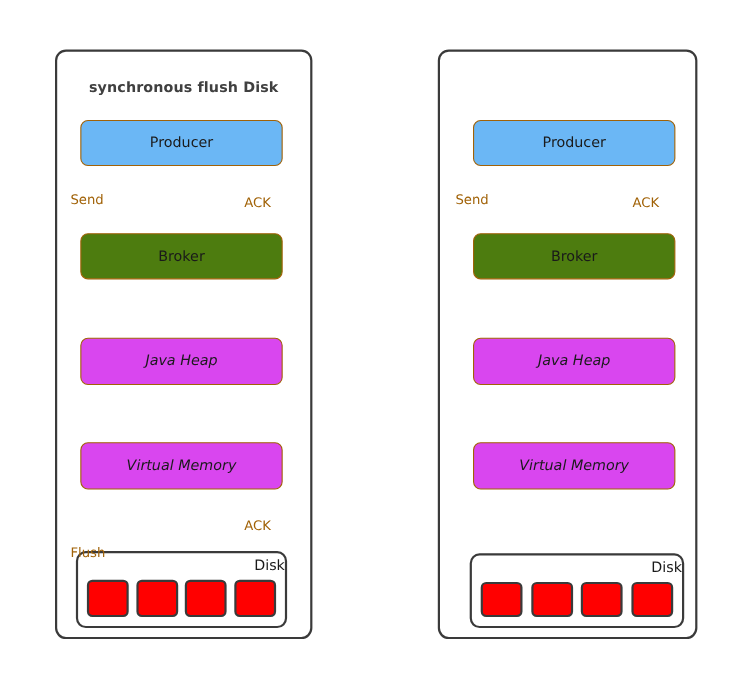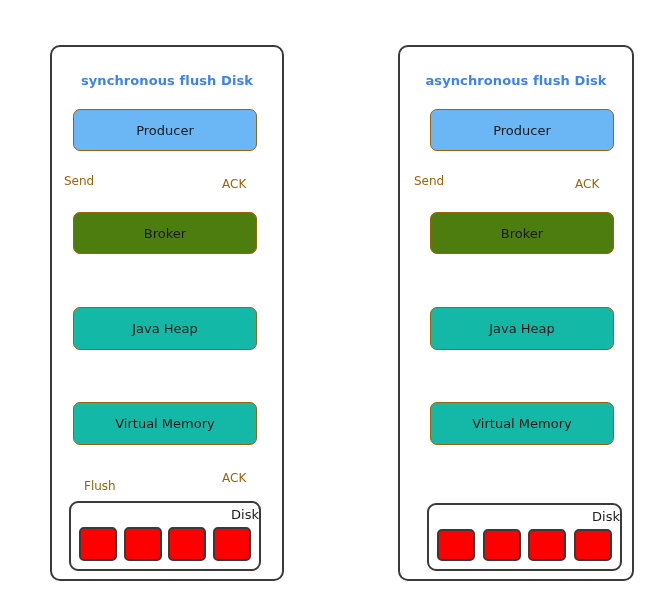--- a/index.html
+++ b/index.html
@@ -30,37 +30,37 @@
   #panel-sync  { left: 50px;  top: 45px; width: 234px; height: 536px; }
   #panel-async { left: 398px; top: 45px; width: 236px; height: 536px; }
 
   .panel-title {
     position: absolute;
     left: 0; right: 0;
     top: 26px;
     text-align: center;
     font-size: 13px;
     font-weight: bold;
-    color: #3b82f6;
+    color: #404040;
     letter-spacing: 0.1px;
   }
 
   .node {
     position: absolute;
     box-sizing: border-box;
     border: 1px solid #a16207;
     border-radius: 7px;
     display: flex;
     align-items: center;
     justify-content: center;
     font-size: 13px;
     color: #1a1a1a;
   }
   .node.blue  { background: #6BB7F5; }
-  .node.green { background: #14b8a6; }
+  .node.green { background: #d946ef; font-style: italic; }
   .node.white { background: #4d7c0f; }
 
   .disk-box {
     position: absolute;
     box-sizing: border-box;
     border: 2px solid #3a3a3a;
     border-radius: 9px;
     background: #ffffff;
   }
   .disk-label {
@@ -195,26 +195,25 @@
     <div class="disk-cells">
       <div class="disk-cell"></div>
       <div class="disk-cell"></div>
       <div class="disk-cell"></div>
       <div class="disk-cell"></div>
     </div>
   </div>
 
   <div class="edge-label" style="left:12px; top:127px;">Send</div>
   <div class="edge-label" style="left:170px; top:130px;">ACK</div>
-  <div class="edge-label" style="left:12px; top:432px;margin-left:20px;">Flush</div>
+  <div class="edge-label" style="left:12px; top:448px;">Flush</div>
   <div class="edge-label" style="left:170px; top:424px;">ACK</div>
 </div>
 
 <div class="panel" id="panel-async">
-  <div class="panel-title">asynchronous flush Disk</div>
 
   <div class="node blue" style="left:30px; top:62px; width:184px; height:42px;">Producer</div>
 
   <div class="node white" style="left:30px; top:165px; width:184px; height:42px;">Broker</div>
 
   <div class="node green" style="left:30px; top:260px; width:184px; height:43px;">Java Heap</div>
 
   <div class="node green" style="left:30px; top:355px; width:184px; height:43px;">Virtual Memory</div>
 
   <div class="disk-box" style="left:27px; top:456px; width:195px; height:68px;">

